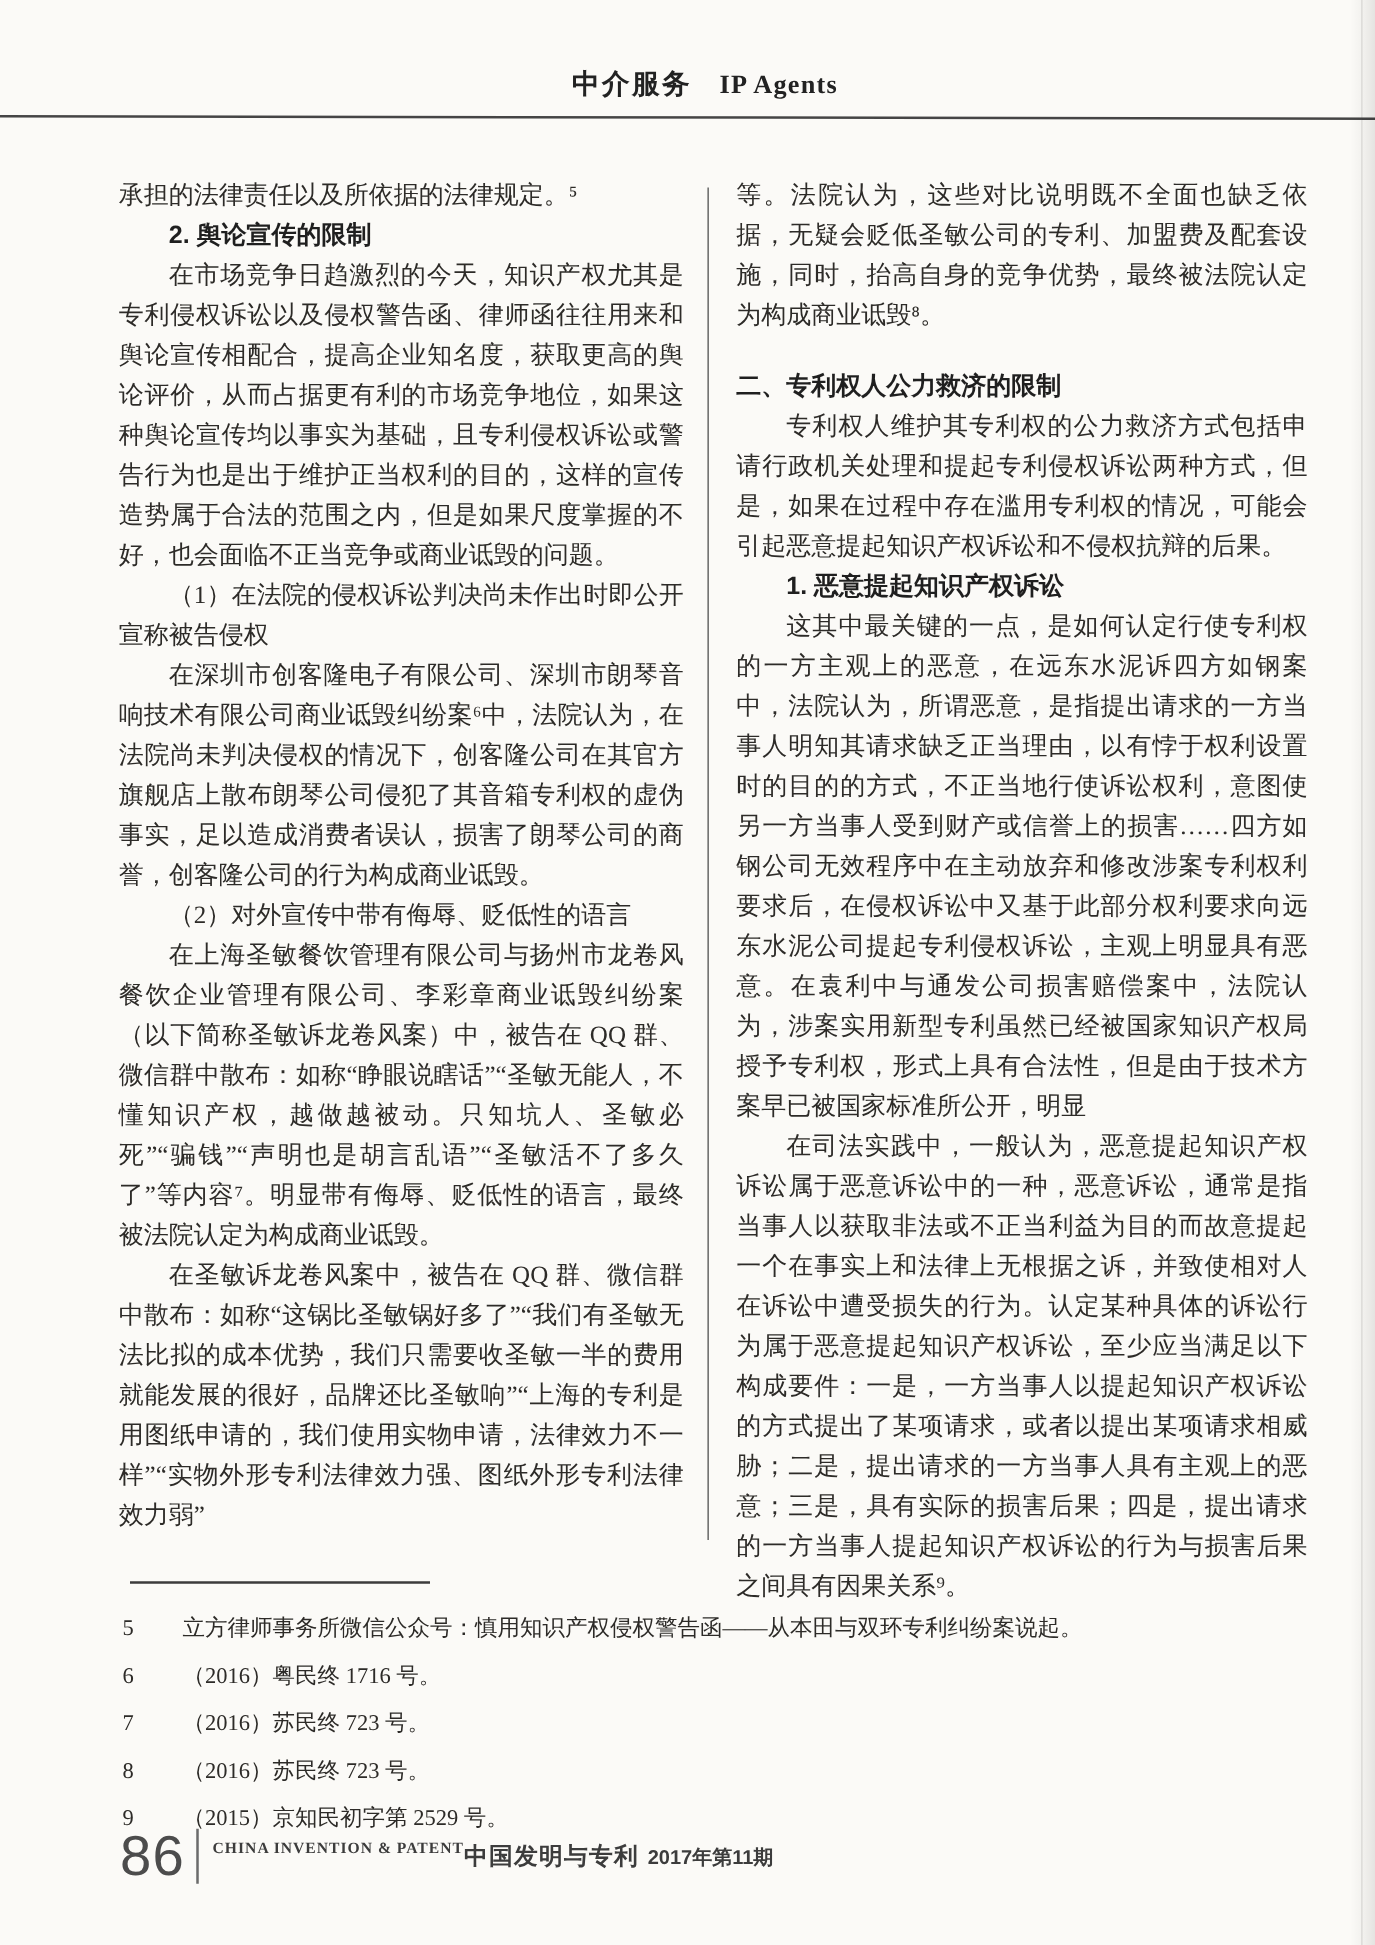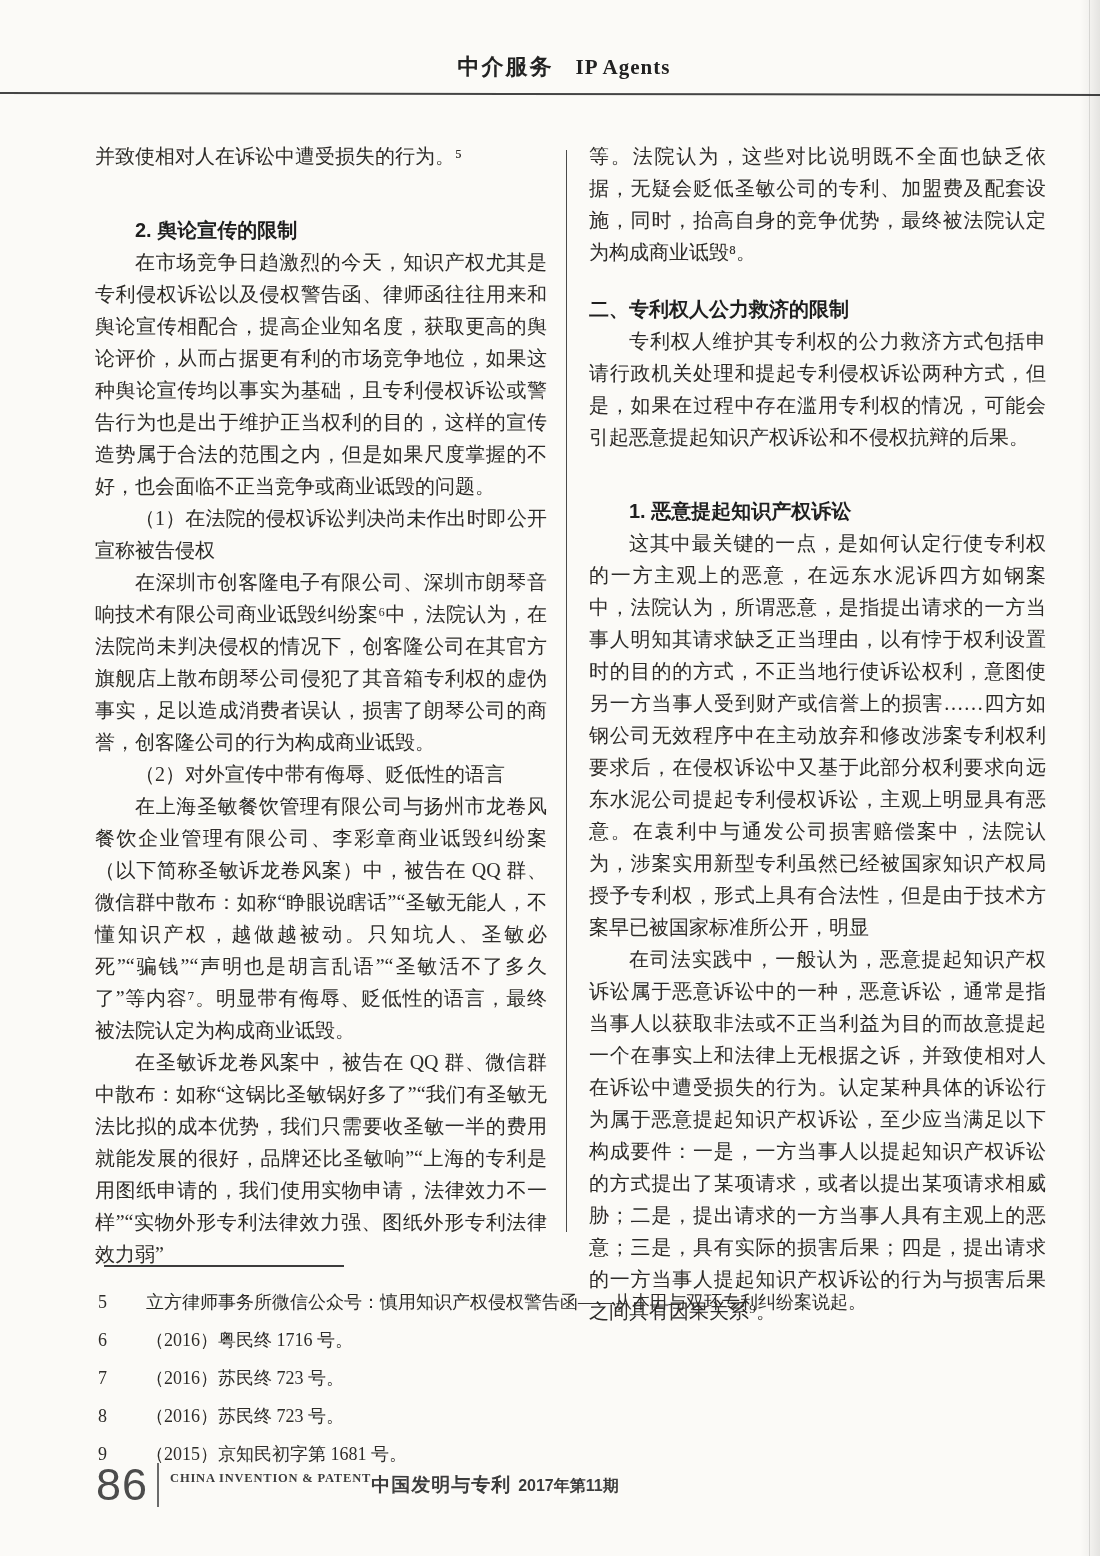--- a/index.html
+++ b/index.html
@@ -16,21 +16,21 @@
   .header-rule { position:absolute; top:92px; left:0; width:1100px; height:2px; background:#454545; transform:rotate(0.10deg); transform-origin:left center; }
 
   
   .col { position:absolute; top:140px; }
   .col-left  { left:95px;  width:452px; }
   .col-right { left:589px; width:457px; }
   .col-divider { position:absolute; top:150px; left:566px; width:1px; height:1082px; background:#4a4a4a; }
 
   .p { font-size:20px; line-height:32px; text-align:justify; text-justify:inter-ideograph; color:#2d2b28; }
   .indent { text-indent:2em; }
-  .hd { font-family:"Liberation Sans","DejaVu Sans",sans-serif; font-weight:700; color:#1f1f1f;margin-top:42px; }
+  .hd { font-family:"Liberation Sans","DejaVu Sans",sans-serif; font-weight:700; color:#1f1f1f; }
   .section-gap { margin-top:25px; }
 
   
   .footnote-rule { position:absolute; top:1265px; left:104px; width:240px; height:2px; background:#3c3c3c; }
   .footnotes { position:absolute; top:1283px; left:98px; width:950px; }
   .fn { display:flex; font-size:18px; line-height:38px; color:#2d2b28; }
   .fn-num { width:48px; flex:none; }
   .fn-text { flex:1; }
 
   
@@ -53,21 +53,21 @@
 
 <div class="page">
 
   <div class="page-header">
     <span class="h-zh">中介服务</span>
     <span class="h-en">IP Agents</span>
   </div>
   <div class="header-rule"></div>
 
   <section class="col col-left">
-    <p class="p">并致使相对人在诉讼中遭受损失的行为。⁵</p>
+    <p class="p">承担的法律责任以及所依据的法律规定。⁵</p>
     <p class="p hd indent">2. 舆论宣传的限制</p>
     <p class="p indent">在市场竞争日趋激烈的今天，知识产权尤其是专利侵权诉讼以及侵权警告函、律师函往往用来和舆论宣传相配合，提高企业知名度，获取更高的舆论评价，从而占据更有利的市场竞争地位，如果这种舆论宣传均以事实为基础，且专利侵权诉讼或警告行为也是出于维护正当权利的目的，这样的宣传造势属于合法的范围之内，但是如果尺度掌握的不好，也会面临不正当竞争或商业诋毁的问题。</p>
     <p class="p indent">（1）在法院的侵权诉讼判决尚未作出时即公开宣称被告侵权</p>
     <p class="p indent">在深圳市创客隆电子有限公司、深圳市朗琴音响技术有限公司商业诋毁纠纷案⁶中，法院认为，在法院尚未判决侵权的情况下，创客隆公司在其官方旗舰店上散布朗琴公司侵犯了其音箱专利权的虚伪事实，足以造成消费者误认，损害了朗琴公司的商誉，创客隆公司的行为构成商业诋毁。</p>
     <p class="p indent">（2）对外宣传中带有侮辱、贬低性的语言</p>
     <p class="p indent">在上海圣敏餐饮管理有限公司与扬州市龙卷风餐饮企业管理有限公司、李彩章商业诋毁纠纷案（以下简称圣敏诉龙卷风案）中，被告在 QQ 群、微信群中散布：如称“睁眼说瞎话”“圣敏无能人，不懂知识产权，越做越被动。只知坑人、圣敏必死”“骗钱”“声明也是胡言乱语”“圣敏活不了多久了”等内容⁷。明显带有侮辱、贬低性的语言，最终被法院认定为构成商业诋毁。</p>
     <p class="p indent">在圣敏诉龙卷风案中，被告在 QQ 群、微信群中散布：如称“这锅比圣敏锅好多了”“我们有圣敏无法比拟的成本优势，我们只需要收圣敏一半的费用就能发展的很好，品牌还比圣敏响”“上海的专利是用图纸申请的，我们使用实物申请，法律效力不一样”“实物外形专利法律效力强、图纸外形专利法律效力弱”</p>
   </section>
 
   <div class="col-divider"></div>
@@ -95,21 +95,21 @@
     <div class="fn">
       <span class="fn-num">7</span>
       <span class="fn-text">（2016）苏民终 723 号。</span>
     </div>
     <div class="fn">
       <span class="fn-num">8</span>
       <span class="fn-text">（2016）苏民终 723 号。</span>
     </div>
     <div class="fn">
       <span class="fn-num">9</span>
-      <span class="fn-text">（2015）京知民初字第 1681 号。</span>
+      <span class="fn-text">（2015）京知民初字第 2529 号。</span>
     </div>
   </div>
 
   <footer class="page-footer">
     <span class="page-num">86</span>
     <span class="footer-bar"></span>
     <div class="journal">
       <div class="j-en">CHINA INVENTION &amp; PATENT</div>
       <div class="j-zh-row">
         <span class="j-zh">中国发明与专利</span>

